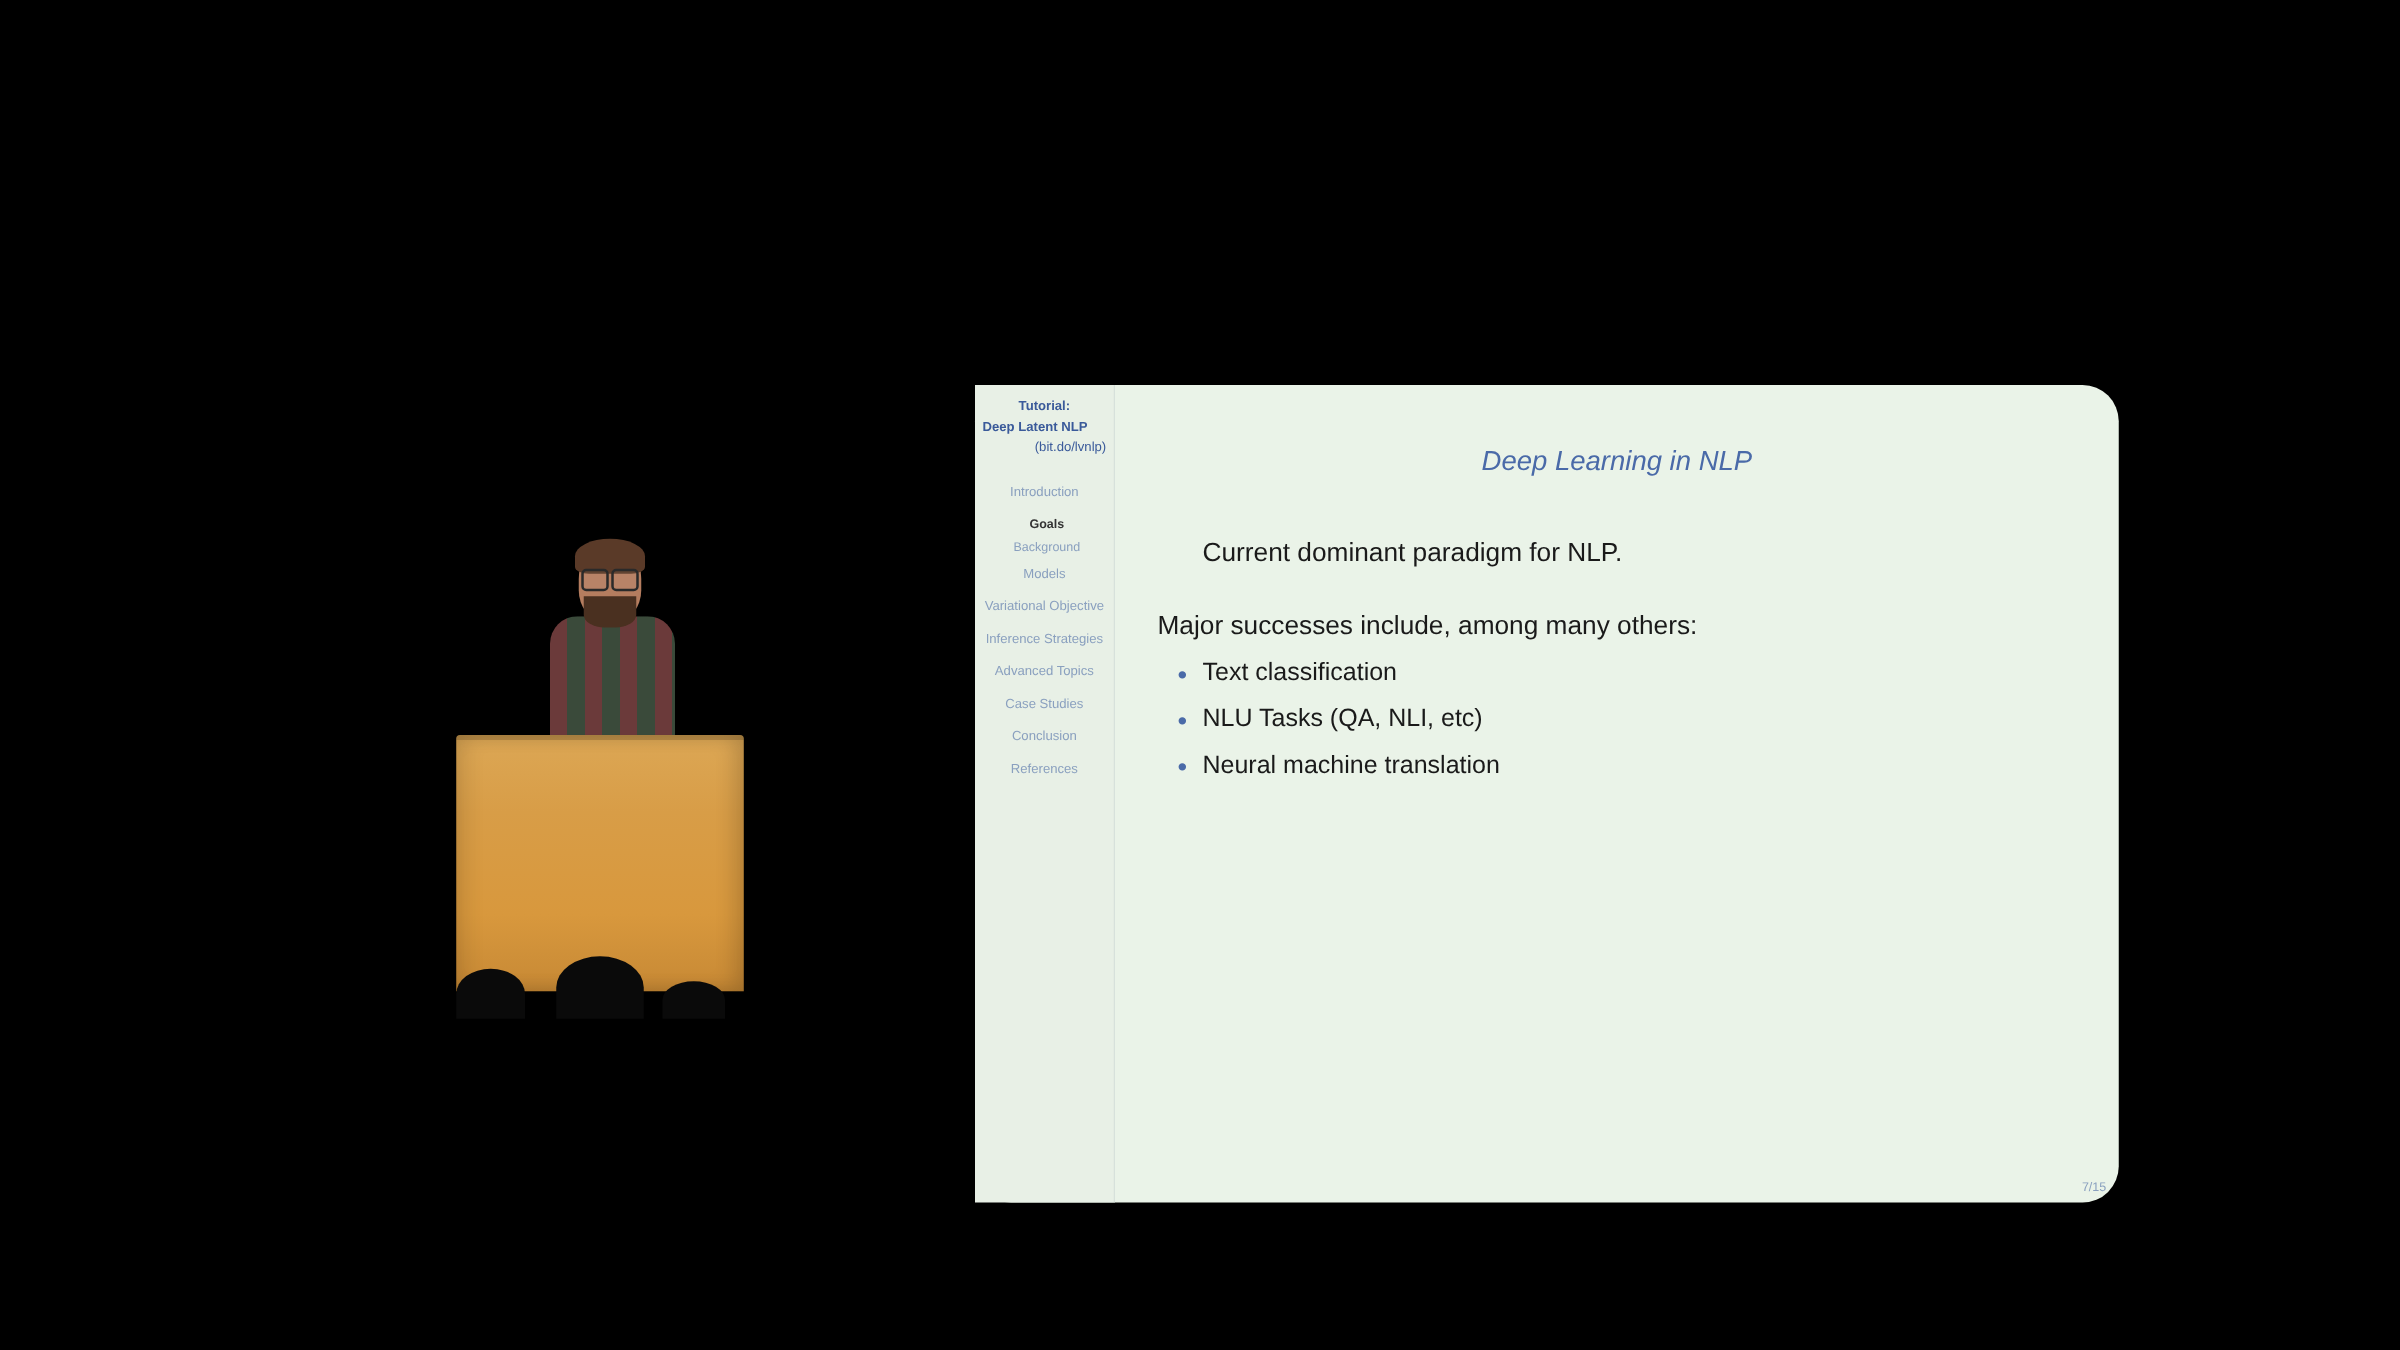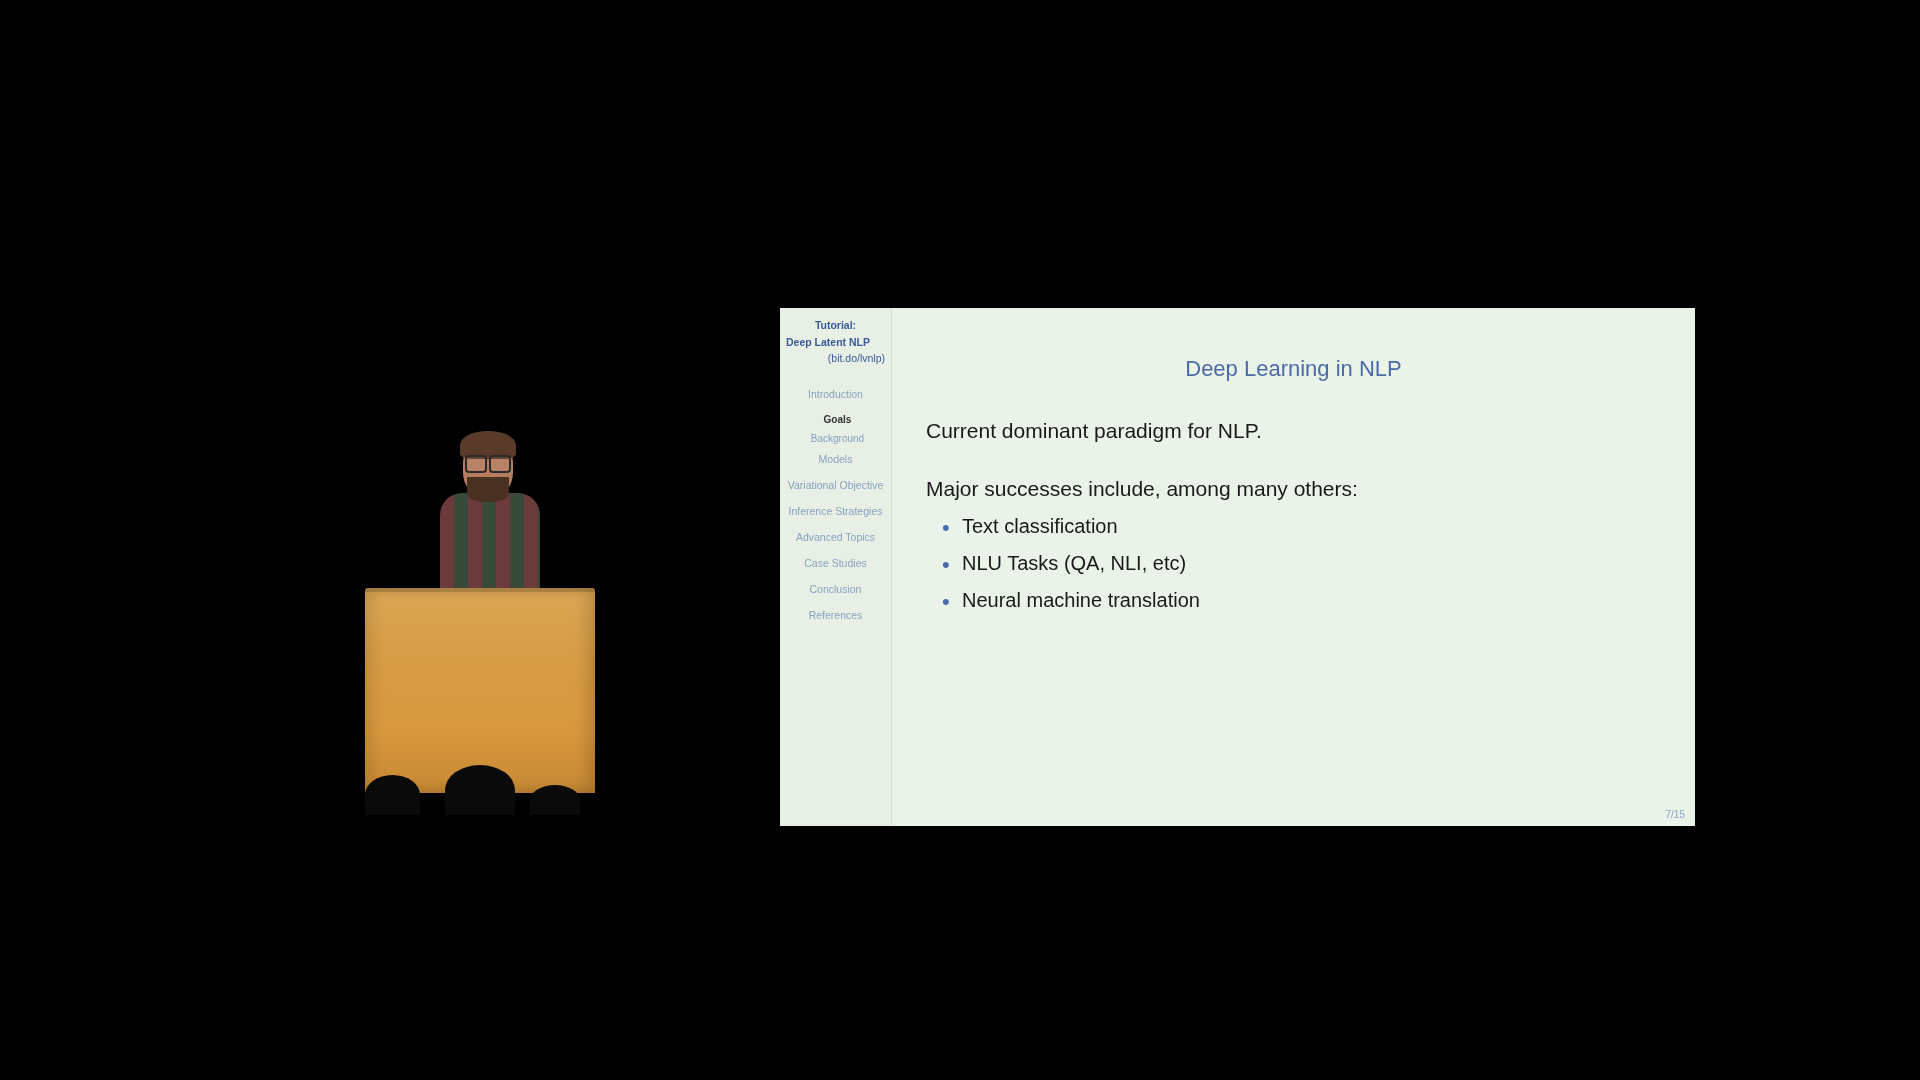--- a/index.html
+++ b/index.html
@@ -120,24 +120,25 @@
     }
     .ah1 { left: 10px; width: 55px; height: 40px; }
     .ah2 { left: 90px; width: 70px; height: 50px; }
     .ah3 { left: 175px; width: 50px; height: 30px; }
 
     .slide-container {
       position: absolute;
       left: 780px;
       top: 308px;
       width: 915px;
-      height: 518px;
+      height: 654px;
       background: #eaf3e8;
       display: flex;
       box-shadow: 0 0 1px rgba(0,0,0,0.2);
+      border-radius: 29px;
     }
     .slide-sidebar {
       width: 112px;
       background: #e8f0e6;
       padding: 10px 6px;
       border-right: 1px solid rgba(100,120,140,0.12);
       font-size: 11px;
       line-height: 1.35;
     }
     .sidebar-title {
@@ -178,28 +179,30 @@
     }
     .slide-content {
       flex: 1;
       padding: 48px 34px 18px 34px;
       position: relative;
     }
     .slide-title {
       color: #4a6aa8;
       font-size: 22px;
       text-align: center;
-      margin-bottom: 34px;
+      margin-bottom: 46px;
       font-weight: normal;
+      font-style: italic;
     }
     .slide-text {
       color: #1a1a1a;
       font-size: 21px;
       margin-bottom: 32px;
       line-height: 1.4;
+      margin-left: 36px;
     }
     .slide-text2 {
       color: #1a1a1a;
       font-size: 21px;
       margin-bottom: 14px;
     }
     .slide-list {
       list-style: none;
       padding-left: 36px;
     }

